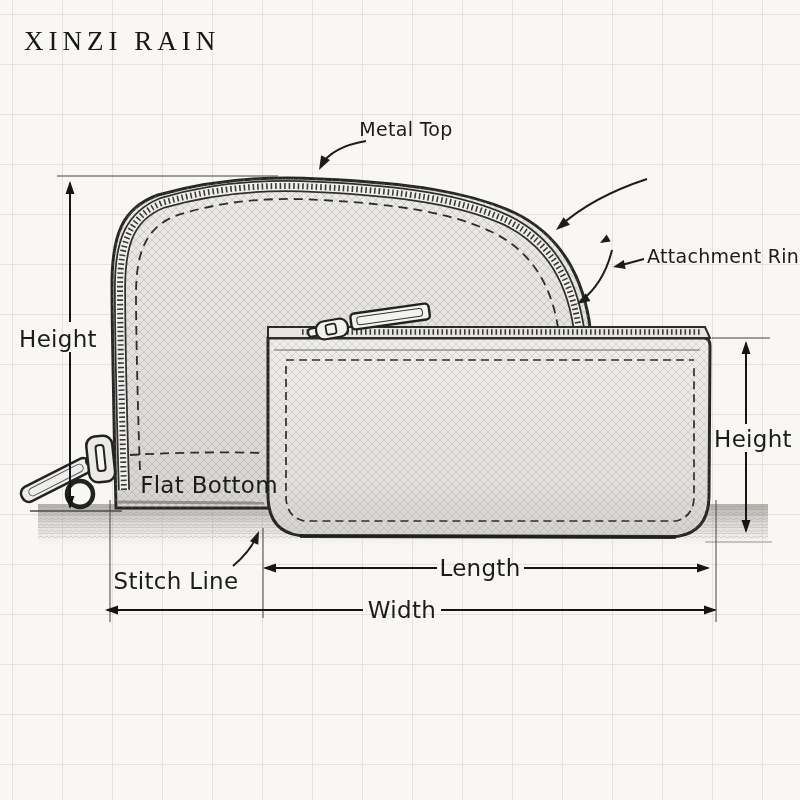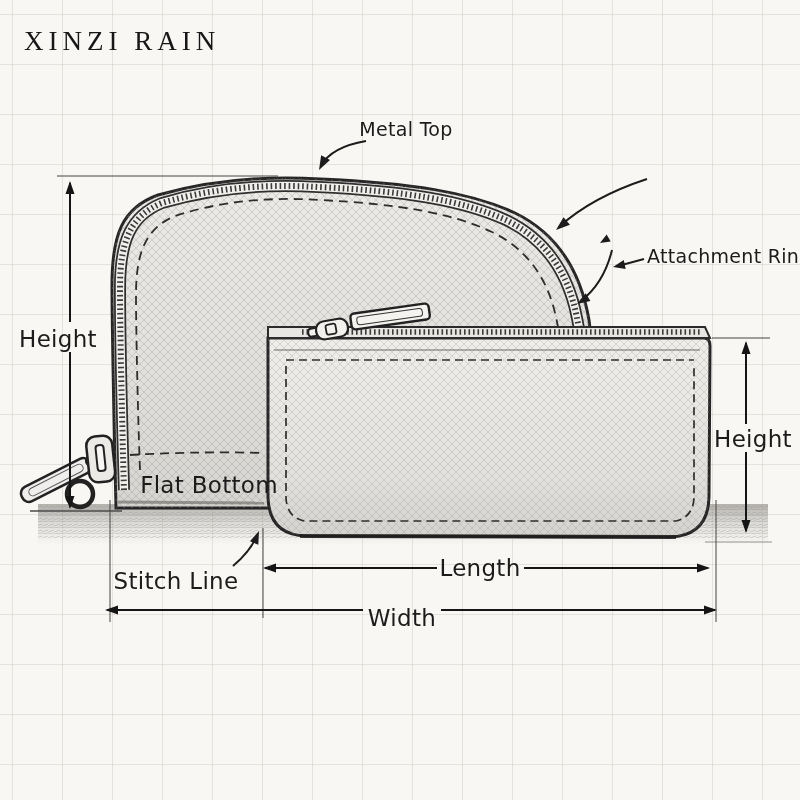--- a/index.html
+++ b/index.html
@@ -236,14 +236,14 @@
   <div class="label centered" style="left:58px;top:326px;">Height</div>
 
   <div class="label centered" style="left:753px;top:426px;">Height</div>
 
   <div class="label centered" style="left:209px;top:472px;">Flat Bottom</div>
 
   <div class="label centered" style="left:176px;top:568px;">Stitch Line</div>
 
   <div class="label centered" style="left:480px;top:555px;">Length</div>
 
-  <div class="label centered" style="left:402px;top:597px;margin-top:8px;">Width</div>
+  <div class="label centered" style="left:402px;top:597px;">Width</div>
 </div>
 
 </body></html>

